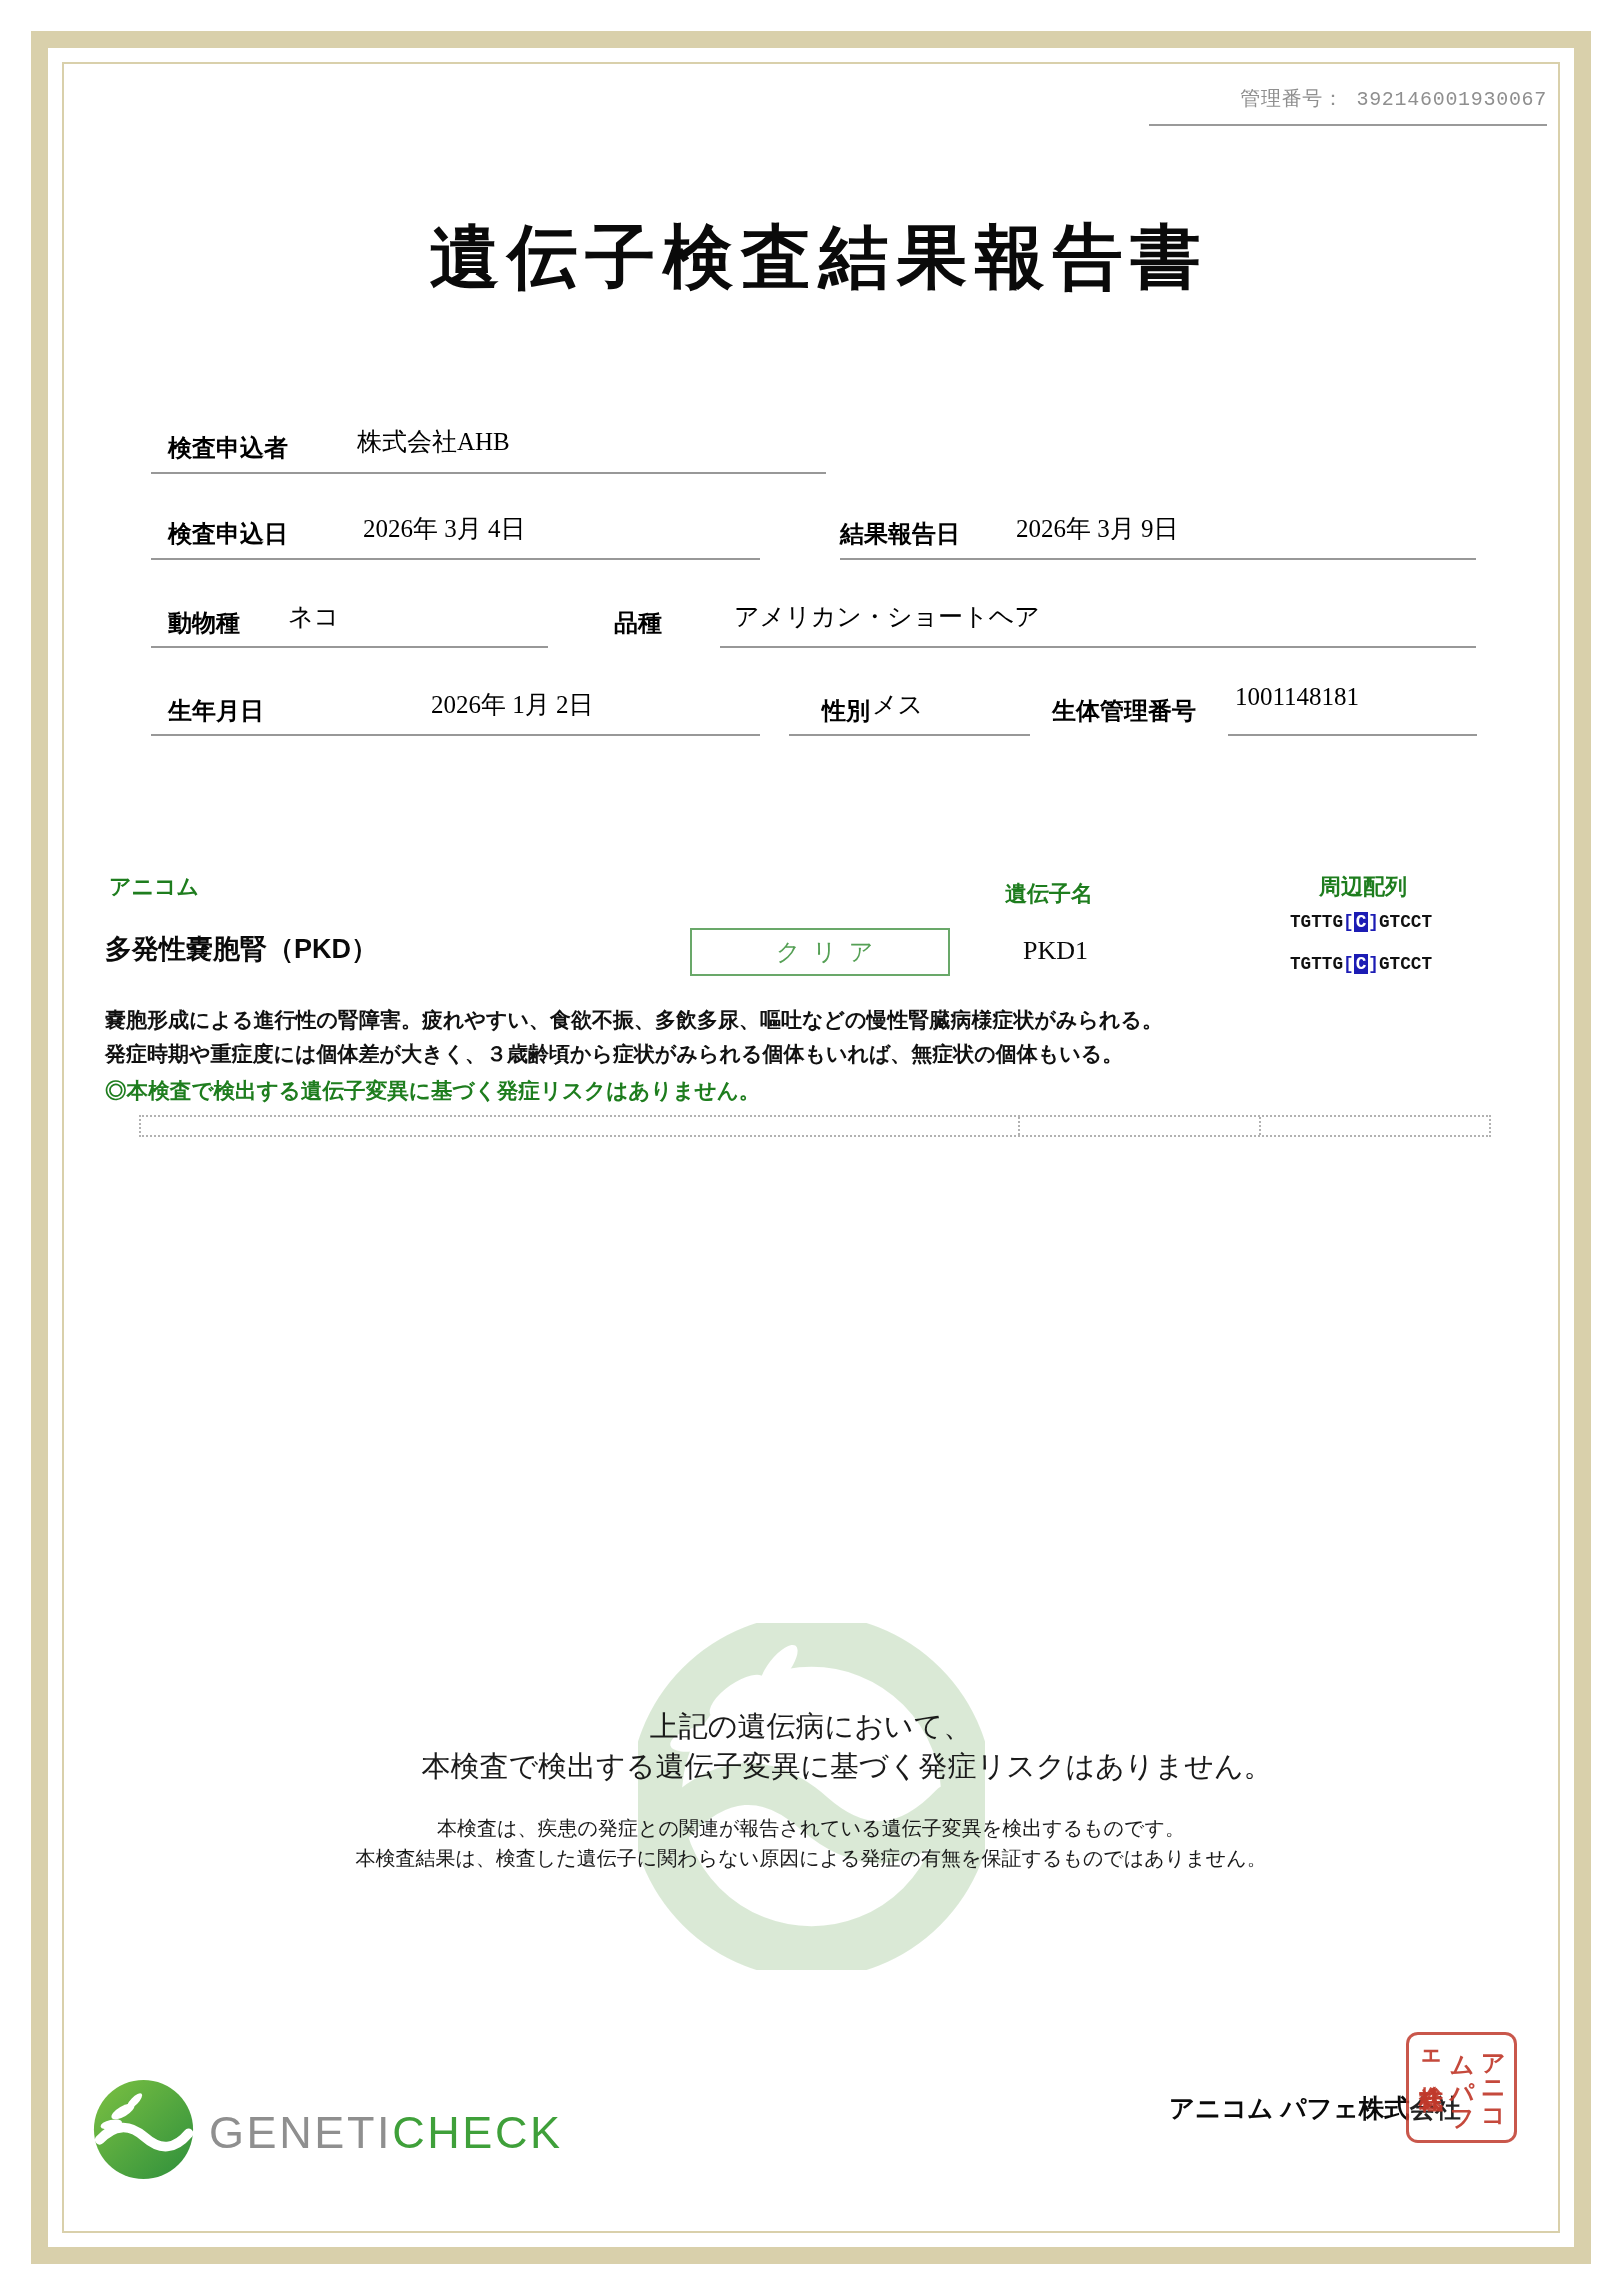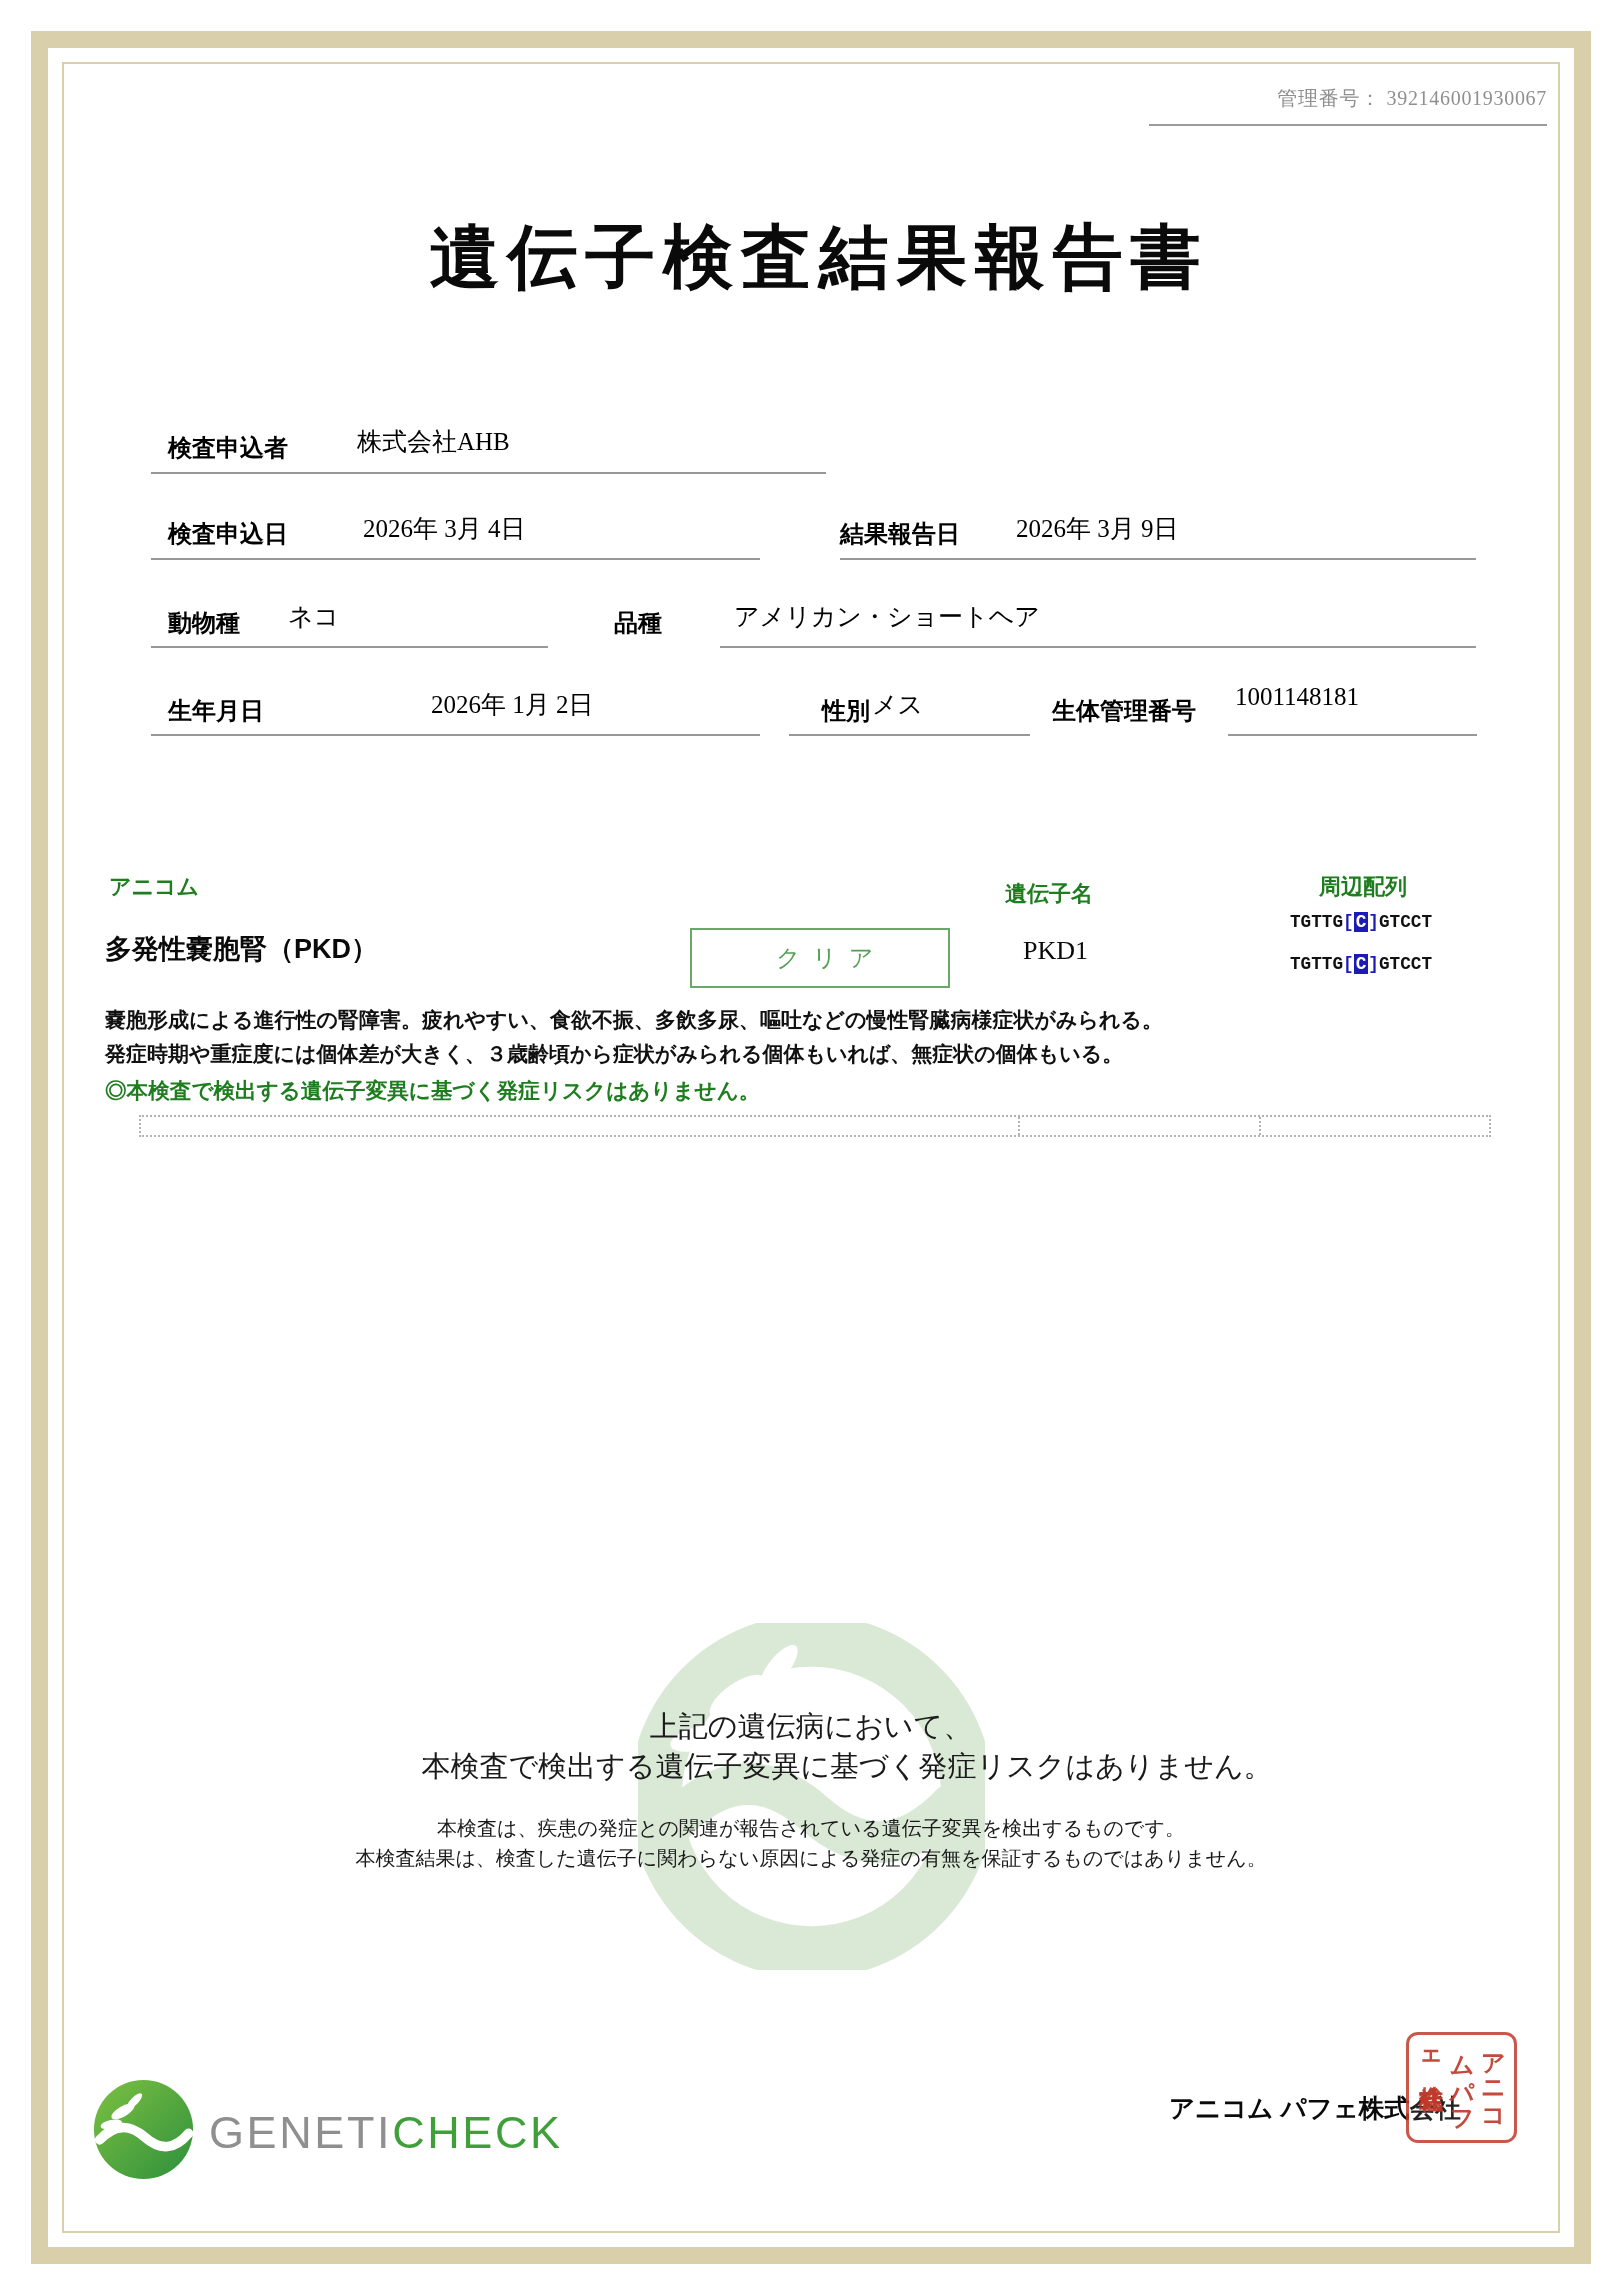--- a/index.html
+++ b/index.html
@@ -12,21 +12,21 @@
 
   
   .frame-band { position:absolute; inset:31px; border:17px solid #d9d0ab; pointer-events:none; }
   .frame-line { position:absolute; inset:62px; border:2.6px solid #d9d0ab; pointer-events:none; }
 
   
   .mgmt {
     left:1149px; top:85px; width:398px; text-align:right;
     color:#8f8f8f; font-size:20px; letter-spacing:0.7px;
     border-bottom:2px solid #9a9a9a; padding-bottom:11.8px;
-    font-family:Liberation Serif, serif;
+    font-family:Liberation Mono, monospace;
   }
 
   
   .title {
     left:8px; top:211px; width:100%; text-align:center;
     font-size:70px; font-weight:700; letter-spacing:7.9px; color:#0a0a0a;
     font-family:"Liberation Serif", serif;
   }
 
   
@@ -63,21 +63,21 @@
   .u4c { left:1228px; top:734px; width:249px; }
 
   
   .rhead { font-size:22px; font-weight:700; color:#1e7d1e; font-family:"Liberation Sans", sans-serif; }
   .rh-item { left:109px;  top:872px; }
   .rh-gene { left:1005px; top:879px; }
   .rh-seq  { left:1292px; top:872px;margin-left:27px; }
 
   .item-name { left:105px; top:931px; font-size:27px; font-weight:700; font-family:"Liberation Sans", sans-serif; color:#0a0a0a; }
   .status-box {
-    left:690px; top:928px; width:260px; height:60px;
+    left:690px; top:928px; width:260px; height:48px;
     border:2px solid #69a869; color:#55a055;
     font-size:24px; letter-spacing:11.8px; padding-left:21px;
     display:flex; align-items:center; justify-content:center;
     font-family:"Liberation Sans", sans-serif; background:#fff;
   }
   .gene-name { left:1023px; top:936px; font-size:26px; font-family:"Liberation Serif", serif; color:#0a0a0a; }
 
   .seq { font-family:"Liberation Mono", monospace; font-size:17.7px; font-weight:700; color:#111; white-space:nowrap; }
   .seq1 { left:1290px; top:912px; }
   .seq2 { left:1290px; top:954px; }

